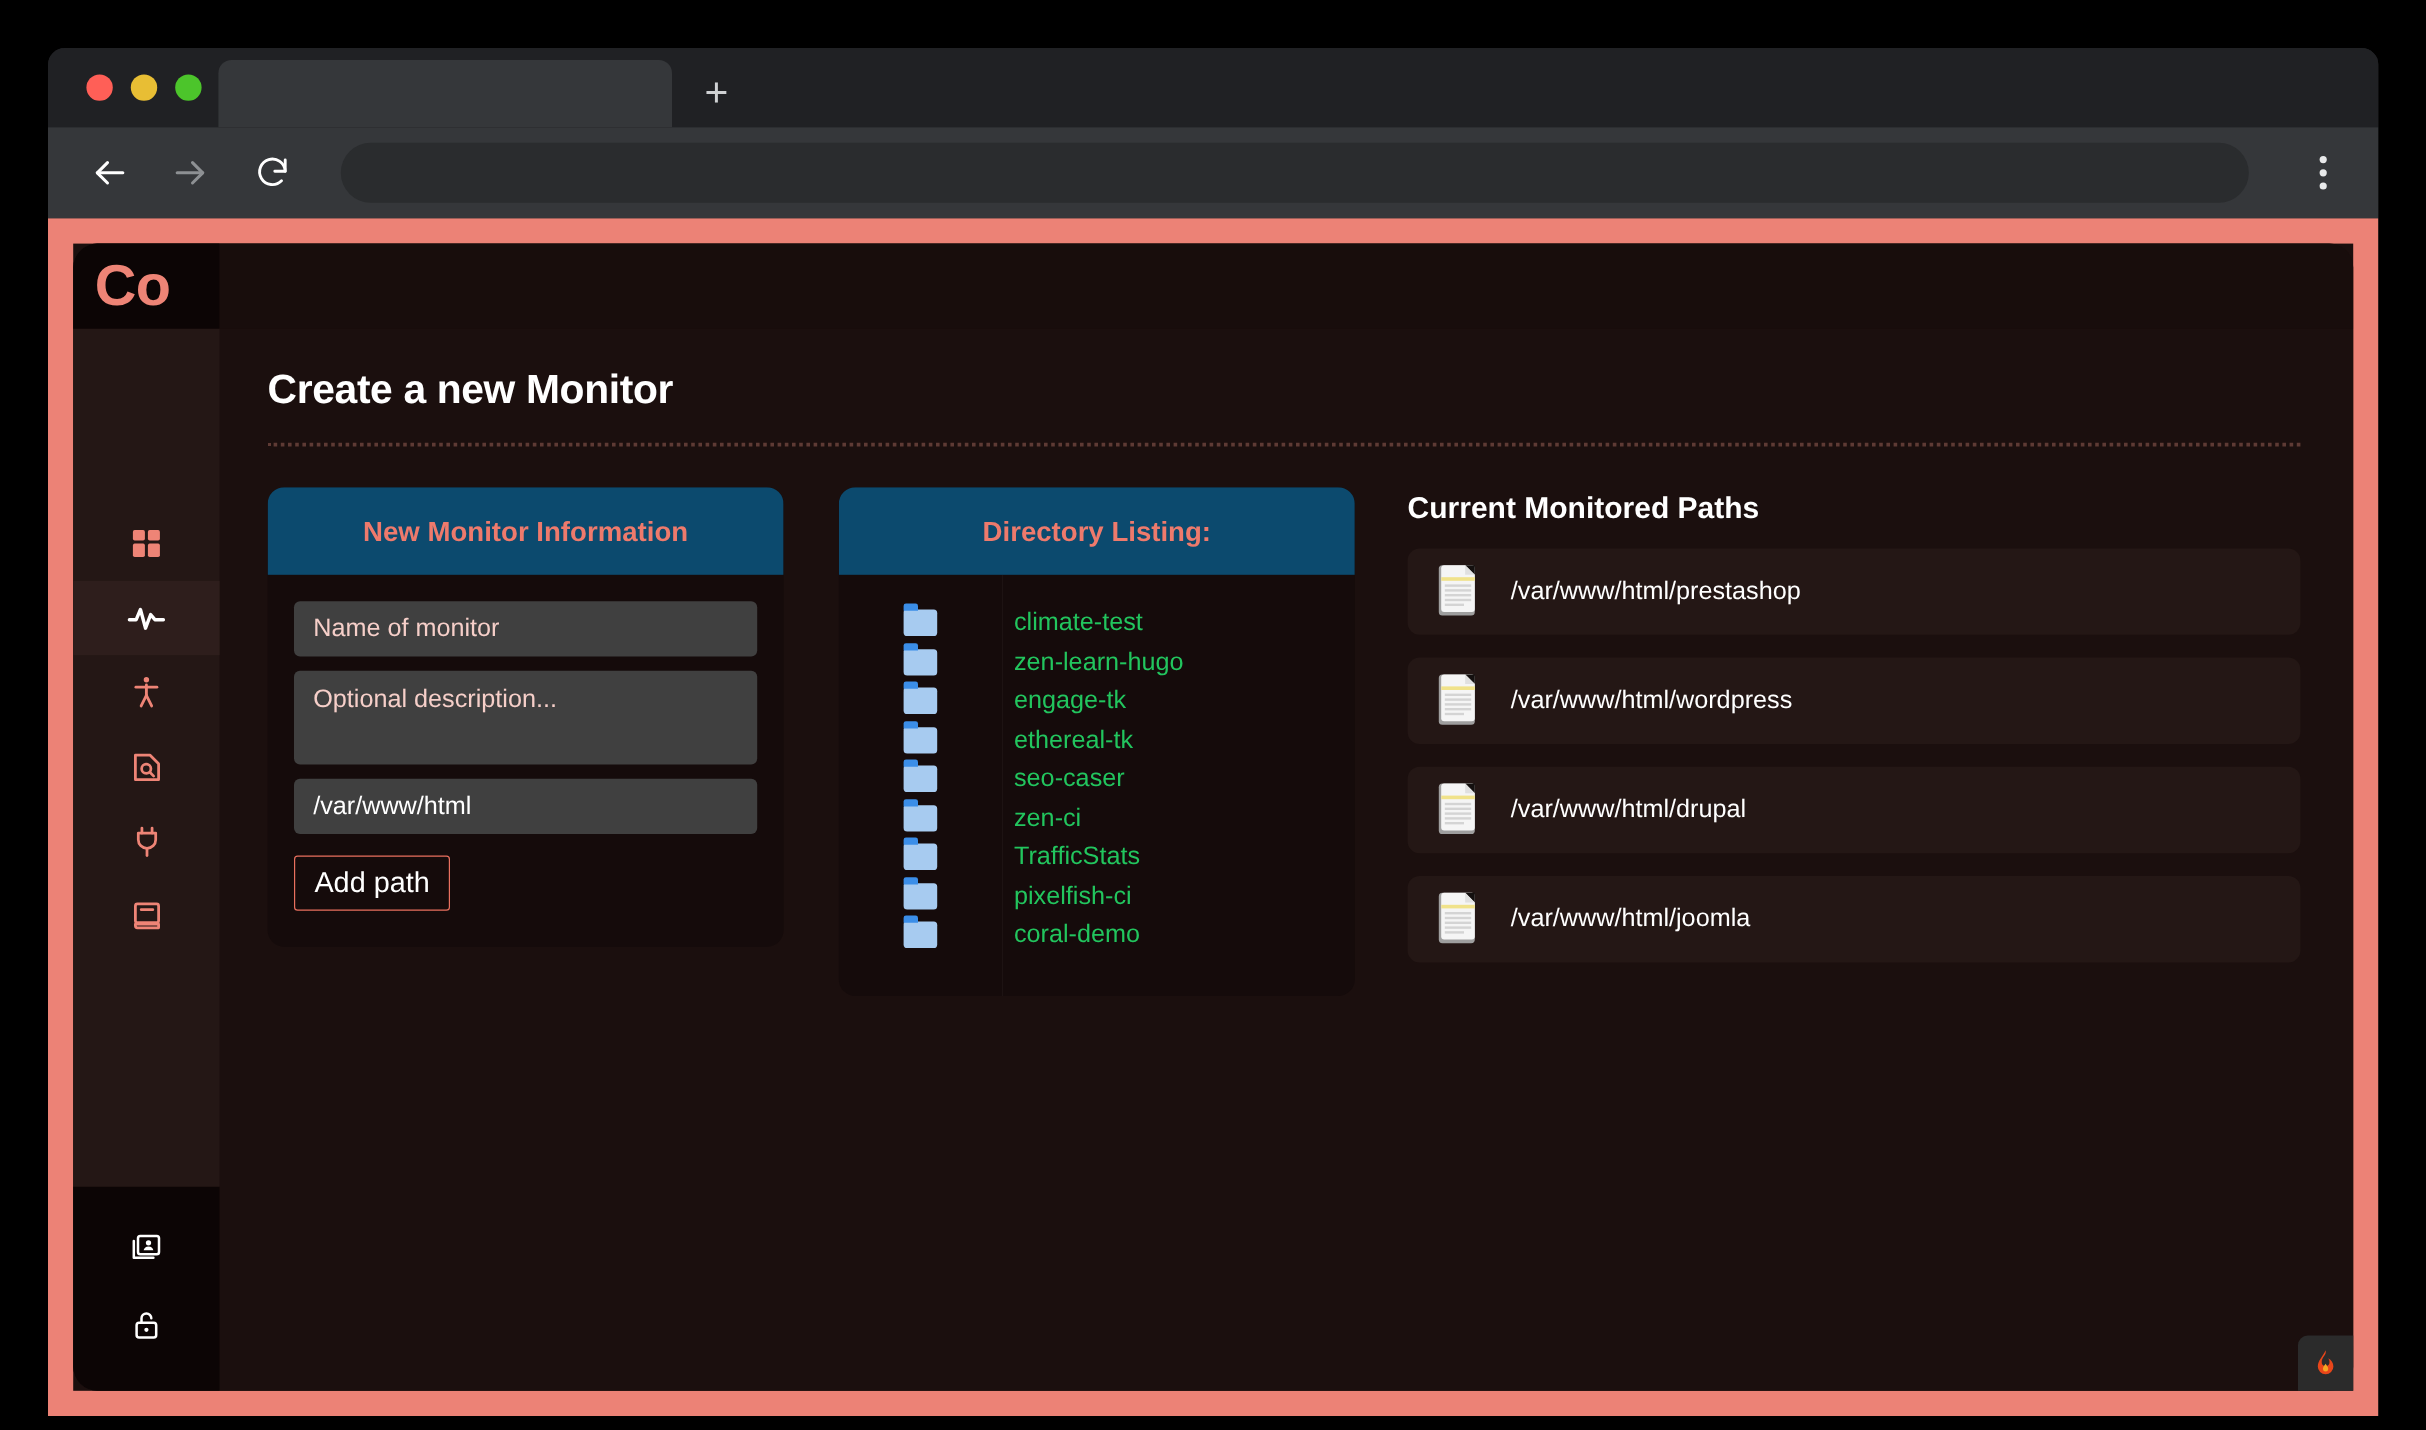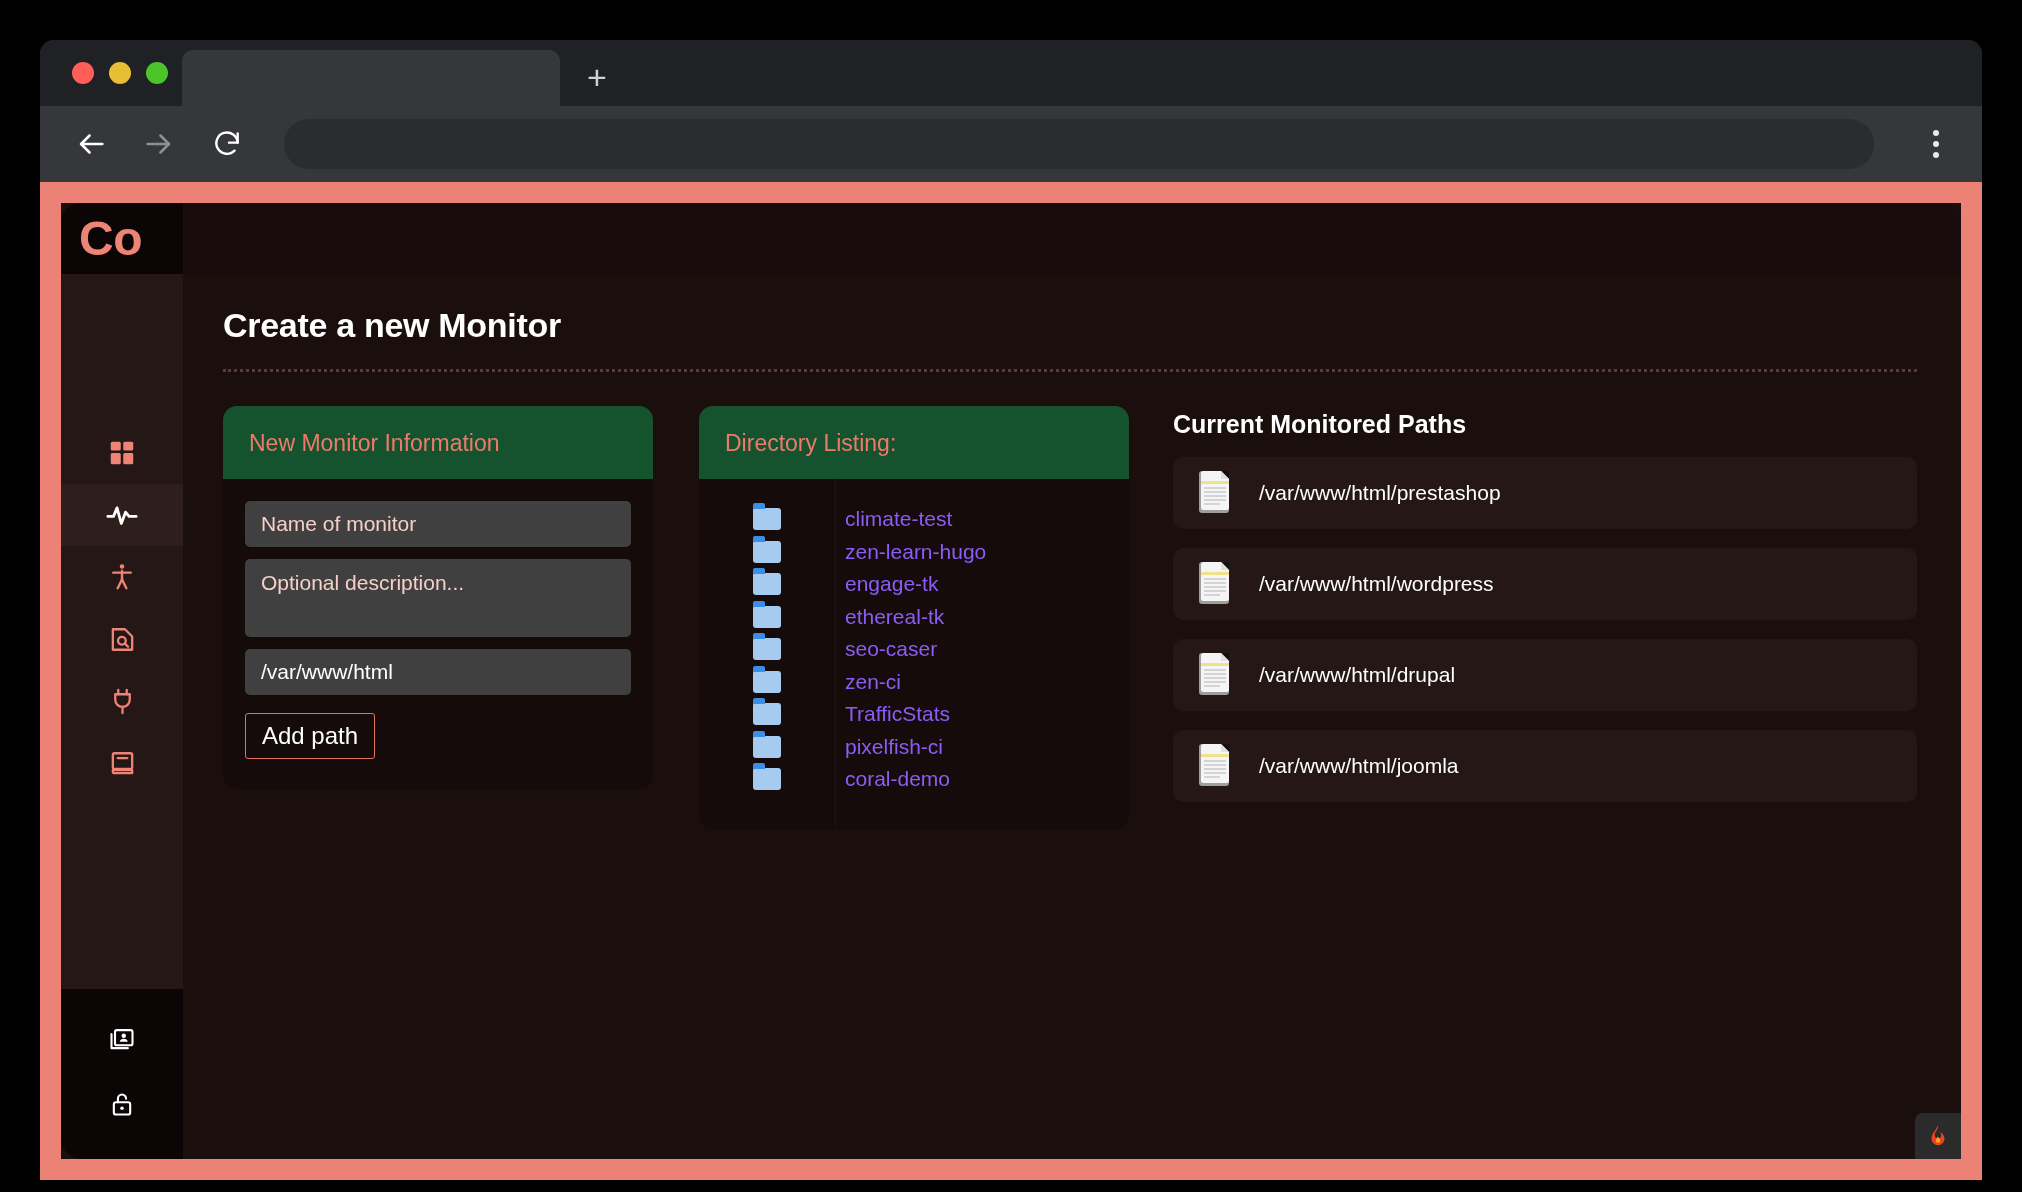--- a/index.html
+++ b/index.html
@@ -222,25 +222,26 @@
     align-items: flex-start;
   }
 
   
   .card {
     background: #150B0B;
     border-radius: 14px;
     overflow: hidden;
   }
   .card-header {
-    background: #14532d;
+    background: #0c4a6e;
     padding: 24px 26px 22px 26px;
     color: #EE7A6C;
     font-size: 23px;
-    font-weight: normal;
+    font-weight: bold;
+    text-align: center;
   }
   .card-body { padding: 22px 22px 30px 22px; }
 
   .col-form { width: 430px; flex: 0 0 430px; }
   .col-dir  { width: 430px; flex: 0 0 430px; margin-left: 24px; }
   .col-paths { flex: 1 1 auto; padding-top: 4px; margin-left: 22px; }
 
   
   .field {
     width: 100%;
@@ -298,21 +299,21 @@
   }
   .folder::before {
     content: "";
     position: absolute;
     left: 0; top: -5px;
     width: 12px; height: 6px;
     background: #3B8EE8;
     border-radius: 2px 2px 0 0;
   }
   .dir-name {
-    color: #8b5cf6;
+    color: #22c55e;
     font-size: 21px;
     padding-left: 10px;
   }
 
   
   .paths-title {
     color: #ffffff;
     font-size: 25px;
     font-weight: bold;
     margin-bottom: 18px;

